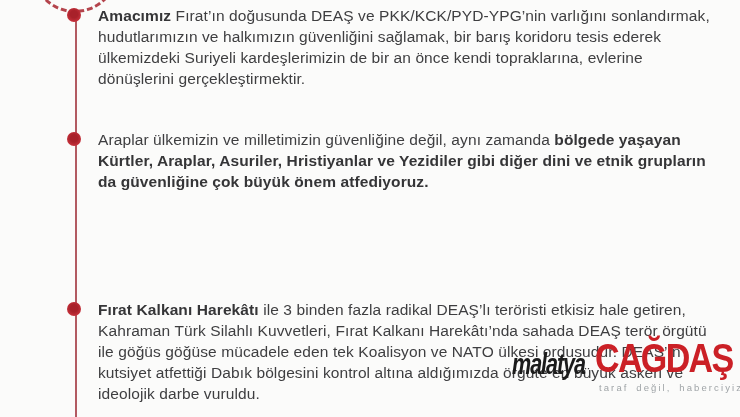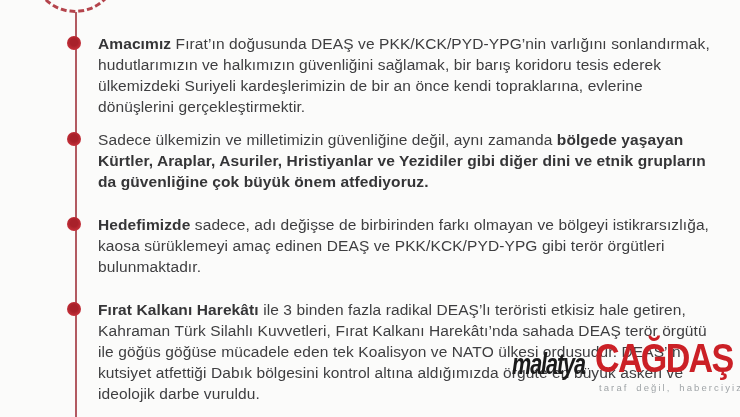--- a/index.html
+++ b/index.html
@@ -51,21 +51,21 @@
   .para .dot {
     position: absolute;
     left: -31px;
     top: 3px;
     width: 14px;
     height: 14px;
     border-radius: 50%;
     background: radial-gradient(circle at 50% 45%, #a8212a 0%, #a8212a 35%, #c5303a 70%, #c5303a 100%);
   }
   .para .b { font-weight: bold; color: #353537; }
-  .p1 { top: 33px; }
+  .p1 { top: 5px; }
   .p2 { top: 129px; }
   .p3 { top: 214px; }
   .p4 { top: 299px; }
   
   .watermark {
     position: absolute;
     left: 512px;
     top: 338px;
     width: 228px;
     height: 60px;
@@ -115,27 +115,23 @@
   <div class="seal"></div>
   <div class="rail"></div>
 
   <div class="para p1">
     <span class="dot"></span>
     <span class="b">Amacımız</span><span> Fırat’ın doğusunda DEAŞ ve PKK/KCK/PYD-YPG’nin varlığını sonlandırmak, hudutlarımızın ve halkımızın güvenliğini sağlamak, bir barış koridoru tesis ederek ülkemizdeki Suriyeli kardeşlerimizin de bir an önce kendi topraklarına, evlerine dönüşlerini gerçekleştirmektir.</span>
   </div>
 
   <div class="para p2">
     <span class="dot"></span>
-    <span>Sadece ülkemizin ve milletimizin güvenliğine değil, aynı zamanda </span><span class="b">bölgede yaşayan Kürtler, Araplar, Asuriler, Hristiyanlar ve Yezidiler gibi diğer dini ve etnik grupların da güvenliğine çok büyük önem atfediyoruz.</span>
+    <span>Araplar ülkemizin ve milletimizin güvenliğine değil, aynı zamanda </span><span class="b">bölgede yaşayan Kürtler, Araplar, Asuriler, Hristiyanlar ve Yezidiler gibi diğer dini ve etnik grupların da güvenliğine çok büyük önem atfediyoruz.</span>
   </div>
 
-  <div class="para p3">
-    <span class="dot"></span>
-    <span class="b">Hedefimizde</span><span> sadece, adı değişse de birbirinden farkı olmayan ve bölgeyi istikrarsızlığa, kaosa sürüklemeyi amaç edinen DEAŞ ve PKK/KCK/PYD-YPG gibi terör örgütleri bulunmaktadır.</span>
-  </div>
 
   <div class="para p4">
     <span class="dot"></span>
     <span class="b">Fırat Kalkanı Harekâtı</span><span> ile 3 binden fazla radikal DEAŞ’lı teröristi etkisiz hale getiren, Kahraman Türk Silahlı Kuvvetleri, Fırat Kalkanı Harekâtı’nda sahada DEAŞ terör örgütü ile göğüs göğüse mücadele eden tek Koalisyon ve NATO ülkesi ordusudur. DEAŞ’ın kutsiyet atfettiği Dabık bölgesini kontrol altına aldığımızda örgüte en büyük askeri ve ideolojik darbe vuruldu.</span>
   </div>
 
   <div class="watermark">
     <span class="wm-left">malatya</span>
     <span class="wm-right">CAĞDAŞ</span>
     <span class="wm-tag">taraf değil, haberciyiz</span>

